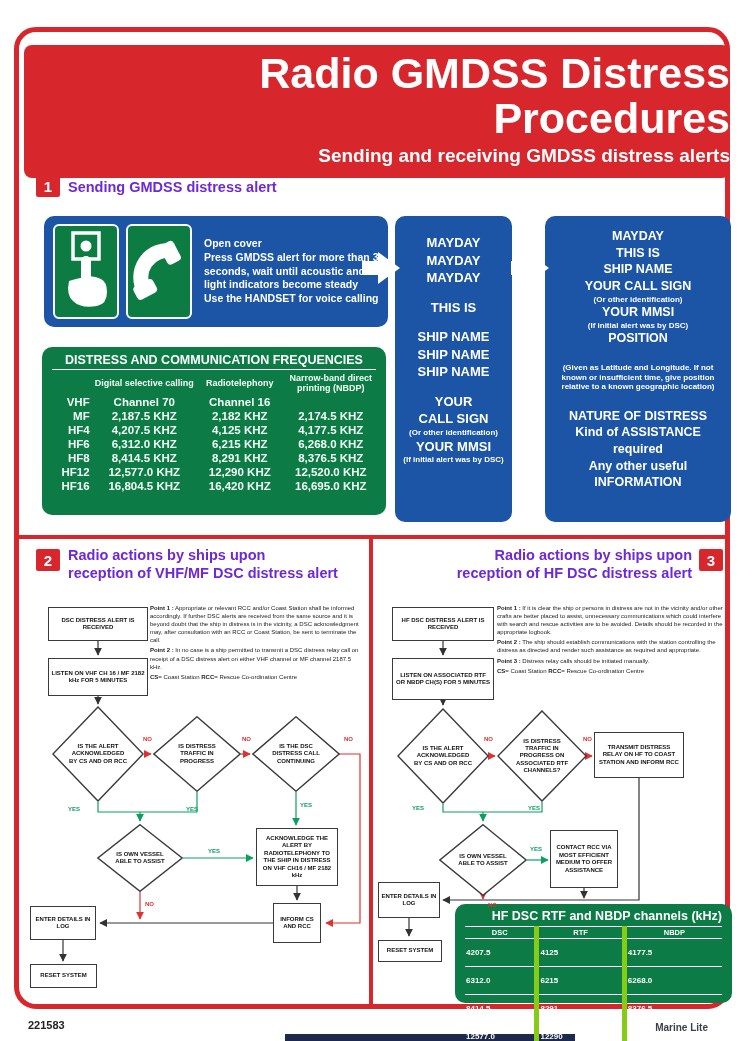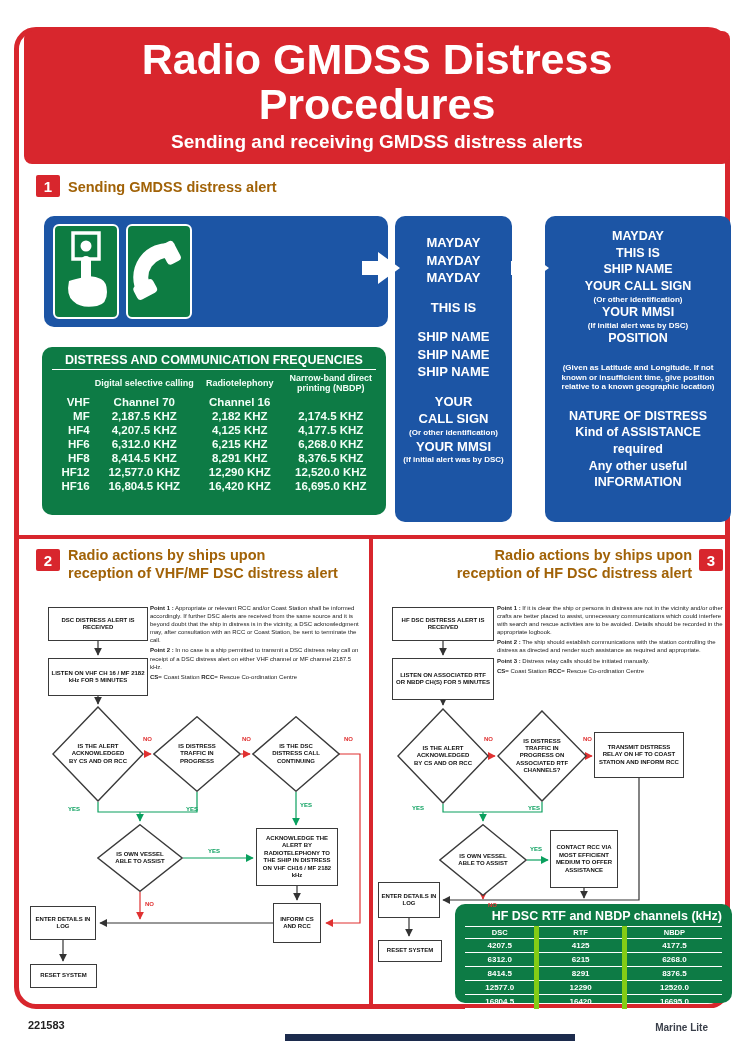--- a/index.html
+++ b/index.html
@@ -1,24 +1,24 @@
 <!DOCTYPE html>
 <html><head>
 <meta charset="utf-8">
 <style>
   html,body{margin:0;padding:0;background:#fff;}
   .page{position:relative;width:754px;height:1041px;background:#fff;font-family:"Liberation Sans",sans-serif;overflow:hidden;}
   .frame{position:absolute;left:14px;top:27px;width:716px;height:982px;border:5px solid #d8262d;border-radius:22px;background:#fff;box-sizing:border-box;}
   
-  .header{position:absolute;left:24px;top:31px;width:706px;height:133px;background:#d8262d;border-radius:8px;color:#fff;text-align:center;z-index:1;}
+  .header{position:absolute;left:24px;top:45px;width:706px;height:133px;background:#d8262d;border-radius:8px;color:#fff;text-align:right;z-index:1;}
   .title{font-size:43px;font-weight:bold;line-height:1.04;margin-top:6px;letter-spacing:0px;}
   .subtitle{font-size:19px;font-weight:bold;margin-top:5px;}
   
   .badge{position:absolute;width:24px;height:22px;background:#d8262d;color:#fff;font-size:15px;font-weight:bold;display:flex;align-items:center;justify-content:center;border-radius:2px;z-index:2;}
-  .sec-title{position:absolute;font-size:14.5px;font-weight:bold;color:#a16207;line-height:1.25;z-index:2;}
+  .sec-title{position:absolute;font-size:14.5px;font-weight:bold;color:#6d28d9;line-height:1.25;z-index:2;}
   
   .bluepanel{position:absolute;background:#1c55a5;border-radius:10px;color:#fff;font-weight:bold;box-sizing:border-box;z-index:1;}
   .panel1{left:44px;top:216px;width:344px;height:111px;display:flex;align-items:center;padding:9px;}
   .tile{width:62px;height:91px;background:#0d7c42;border:2.5px solid #fff;border-radius:6px;margin-right:7px;flex:none;position:relative;}
   .tile svg{position:absolute;inset:0;width:100%;height:100%;}
   .instr{font-size:10.5px;line-height:1.3;text-align:left;margin-left:5px;}
   .panel2{left:395px;top:216px;width:117px;height:306px;padding:18px 4px;text-align:center;font-size:13px;line-height:1.35;}
   .panel3{left:545px;top:216px;width:186px;height:306px;padding:12px 6px;text-align:center;font-size:12.5px;line-height:1.33;}
   .smalltxt{font-size:8px;line-height:1.2;}
   .gap{margin-top:12px;}
@@ -28,21 +28,21 @@
   .freqpanel{left:42px;top:347px;width:344px;height:168px;padding:6px 8px 4px 8px;}
   .gtitle{text-align:center;font-size:12.5px;font-weight:bold;border-bottom:1.5px solid #fff;padding-bottom:2px;margin:0 2px;}
   table.freq{width:100%;border-collapse:collapse;font-weight:bold;color:#f2fff7;}
   table.freq th{font-size:9px;line-height:1.12;padding:3px 1px 2px 1px;font-weight:bold;}
   table.freq td{font-size:11.5px;text-align:center;padding:1px 1px;white-space:nowrap;}
   table.freq td:first-child{text-align:right;padding-right:3px;width:40px;}
   .chanpanel{left:455px;top:904px;width:277px;height:99px;padding:5px 10px;}
   .ctitle{text-align:right;font-size:12.5px;font-weight:bold;margin-bottom:3px;}
   table.chan{width:100%;border-collapse:collapse;color:#fff;}
   table.chan th{font-size:7.5px;font-weight:bold;border-top:1px solid #fff;border-bottom:1px solid #fff;padding:1px;}
-  table.chan td{font-size:8px;font-weight:bold;text-align:center;border-bottom:1px solid #fff;padding:2px 1px;}
+  table.chan td{font-size:8px;font-weight:bold;text-align:left;border-bottom:1px solid #fff;padding:9px 1px;}
   table.chan th + th, table.chan td + td{border-left:5px solid #84cc16;}
   
   .div-h{position:absolute;left:16px;top:535px;width:712px;height:4px;background:#d8262d;z-index:1;}
   .div-v{position:absolute;left:369px;top:535px;width:4px;height:474px;background:#d8262d;z-index:1;}
   
   .notes{position:absolute;font-size:6px;line-height:1.35;color:#222;z-index:2;text-align:left;}
   .notes b{font-weight:bold;}
   .notes p{margin:0 0 2px 0;}
   
   .flowsvg{position:absolute;left:0;top:0;width:754px;height:1041px;z-index:2;pointer-events:none;}
@@ -82,20 +82,25 @@
         <rect x="26" y="30" width="10" height="27" rx="5" fill="#fff"></rect>
         <path d="M14 55 q-3 14 4 20 q8 8 24 5 q10 -2 10 -14 q0 -10 -6 -13 q-8 -4 -16 -2 q-10 2 -16 4 z" fill="#fff"></path>
       </svg>
     </div>
     <div class="tile">
       <svg viewBox="0 0 62 91">
         <path d="M17 66 A27 27 0 0 1 45 25" stroke="#fff" stroke-width="15" fill="none" stroke-linecap="butt"></path>
         <rect x="6" y="56" width="22" height="15" rx="4" fill="#fff" transform="rotate(-28 17 63)"></rect>
         <rect x="35" y="16" width="15" height="22" rx="4" fill="#fff" transform="rotate(-28 42 27)"></rect>
       </svg>
+    </div>
+    <div class="instr">
+      <div>Open cover</div>
+      <div>Press GMDSS alert for more than 3 seconds, wait until acoustic and light indicators become steady</div>
+      <div>Use the HANDSET for voice calling</div>
     </div>
   </div>
 
   <svg class="warrow" style="left:362px;top:252px;" width="38" height="32">
     <polygon points="0,9 16,9 16,0 38,16 16,32 16,23 0,23" fill="#fff"></polygon>
   </svg>
   <svg class="warrow" style="left:511px;top:252px;" width="38" height="32">
     <polygon points="0,9 16,9 16,0 38,16 16,32 16,23 0,23" fill="#fff"></polygon>
   </svg>
 

